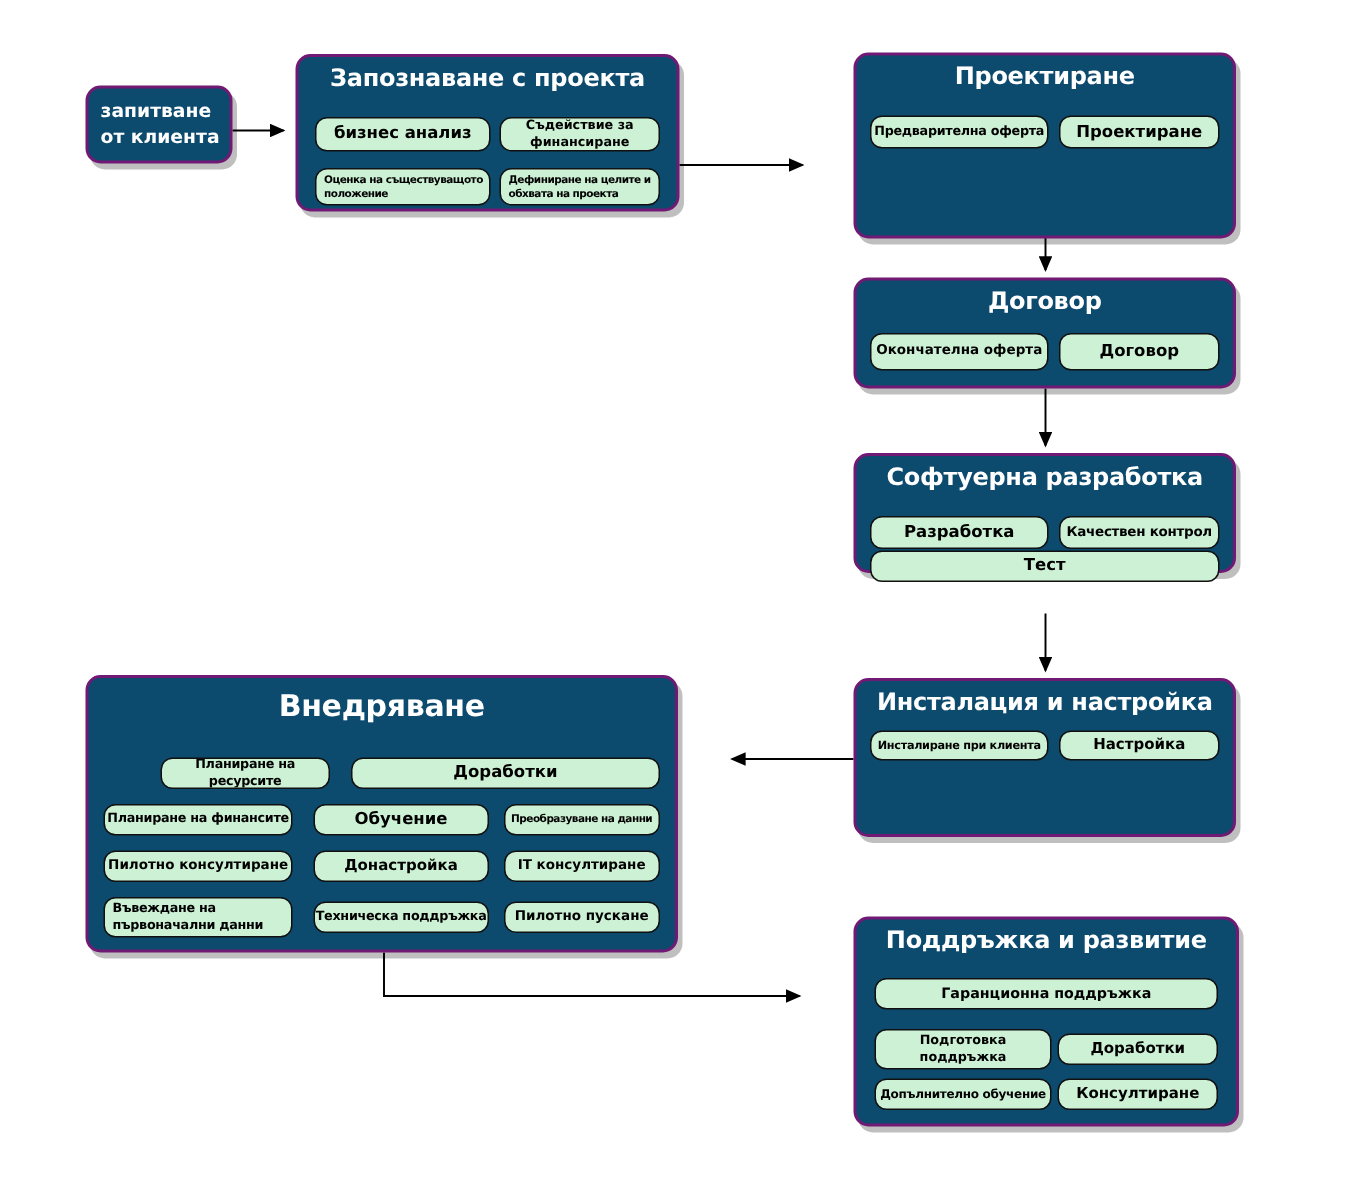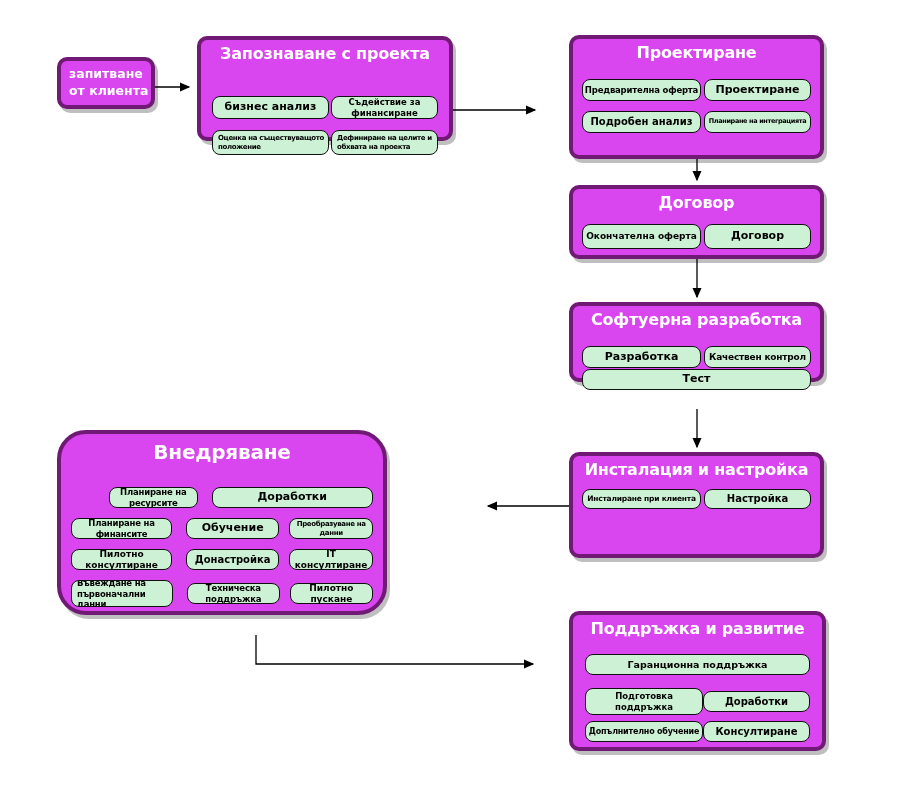--- a/index.html
+++ b/index.html
@@ -2,21 +2,21 @@
 <html><head>
 <meta charset="utf-8">
 <style>
   * { margin:0; padding:0; box-sizing:border-box; }
   html,body { background:#ffffff; }
   body { font-family:"DejaVu Sans","Liberation Sans",sans-serif; }
   .canvas { position:relative; width:901px; height:800px; background:#ffffff; overflow:hidden; }
 
   .connectors { position:absolute; left:0; top:0; width:901px; height:800px; z-index:1; pointer-events:none; }
 
-  .node { position:absolute; background:#d946ef; border:4px solid #701a75; border-radius:10px;
+  .node { position:absolute; background:#0c4a6e; border:2px solid #701a75; border-radius:10px;
           box-shadow:3px 4px 0 rgba(0,0,0,0.25); z-index:2; }
   .node-title { color:#ffffff; font-weight:bold; text-align:center; font-size:16px;
                 letter-spacing:-0.2px; line-height:19px; margin-top:4px; }
   .t20 { font-size:20px; line-height:24px; }
 
   .start-node { display:flex; align-items:center; padding-left:8px;
                 color:#ffffff; font-weight:bold; font-size:12.5px; line-height:1.35; }
 
   .row { display:flex; align-items:center; }
   .btn { background:#cdf1d4; border:1.5px solid #101010; border-radius:8px;
@@ -24,21 +24,21 @@
          justify-content:center; text-align:center; line-height:1.18; overflow:hidden; }
   .left { justify-content:flex-start; text-align:left; padding-left:5px; padding-right:2px; }
 
   .f65{font-size:6.5px}.f7{font-size:7px}.f75{font-size:7.5px}.f8{font-size:8px}
   .f85{font-size:8.5px}.f9{font-size:9px}.f95{font-size:9.5px}.f10{font-size:10px}.f11{font-size:11px}
   .lsn{letter-spacing:-0.2px}.lst{letter-spacing:-0.35px}
 
   
   #g-meet { left:197px; top:36px; width:256px; height:105px; }
   #g-meet .row { padding:0 11px; justify-content:space-between; }
-  #g-meet .r1 { margin-top:33px; } #g-meet .r1 .btn { height:23px; }
+  #g-meet .r1 { margin-top:17px; } #g-meet .r1 .btn { height:23px; }
   #g-meet .r2 { margin-top:11px; } #g-meet .r2 .btn { height:25px; }
   #g-meet .c1 { width:117px; } #g-meet .c2 { width:107px; }
 
   
   #g-design { left:569px; top:35px; width:255px; height:124px; }
   #g-design .row { padding:0 9px; justify-content:space-between; }
   #g-design .r1 { margin-top:17px; } #g-design .r2 { margin-top:10px; }
   #g-design .btn { height:22px; }
   #g-design .c1 { width:119px; } #g-design .c2 { width:107px; }
 
@@ -54,21 +54,21 @@
   #g-software .c1 { width:119px; } #g-software .c2 { width:107px; }
 
   #g-install { left:569px; top:452px; width:255px; height:106px; }
   #g-install .row { padding:0 9px; justify-content:space-between; }
   #g-install .r1 { margin-top:13px; } #g-install .r2 { margin-top:10px; }
   #g-install .btn { height:20px; }
   #g-install .r1 .c2 { height:26px; }
   #g-install .c1 { width:119px; } #g-install .c2 { width:107px; }
 
   
-  #g-impl { left:57px; top:430px; width:330px; height:185px;border-radius:29px; }
+  #g-impl { left:57px; top:450px; width:395px; height:185px; }
   #g-impl .node-title { margin-top:6px; }
   #g-impl .row { padding:0 10px; }
   #g-impl .r1 { margin-top:23px;padding-left:48px; }
   #g-impl .r2, #g-impl .r3, #g-impl .r4 { margin-top:10px; }
   #g-impl .btn { height:21px; }
   #g-impl .c1 { width:128px; } #g-impl .c2 { width:118px; margin-left:14px; }
   #g-impl .c3 { width:106px; margin-left:10px; }
   #g-impl .wide { width:234px; margin-left:14px; }
   #g-impl .r4 .c1 { height:27px; }
 
@@ -117,24 +117,20 @@
       <div class="btn c1 f7 lst left">Оценка на съществуващото положение</div>
       <div class="btn c2 f7 lst left">Дефиниране на целите и обхвата на проекта</div>
     </div>
   </div>
 
   <div class="node" id="g-design">
     <div class="node-title">Проектиране</div>
     <div class="row r1">
       <div class="btn c1 f85 lsn">Предварителна оферта</div>
       <div class="btn c2 f11">Проектиране</div>
-    </div>
-    <div class="row r2">
-      <div class="btn c1 f10">Подробен анализ</div>
-      <div class="btn c2 f65 lst">Планиране на интеграцията</div>
     </div>
   </div>
 
   <div class="node" id="g-contract">
     <div class="node-title">Договор</div>
     <div class="row">
       <div class="btn c1 f9">Окончателна оферта</div>
       <div class="btn c2 f11">Договор</div>
     </div>
   </div>

